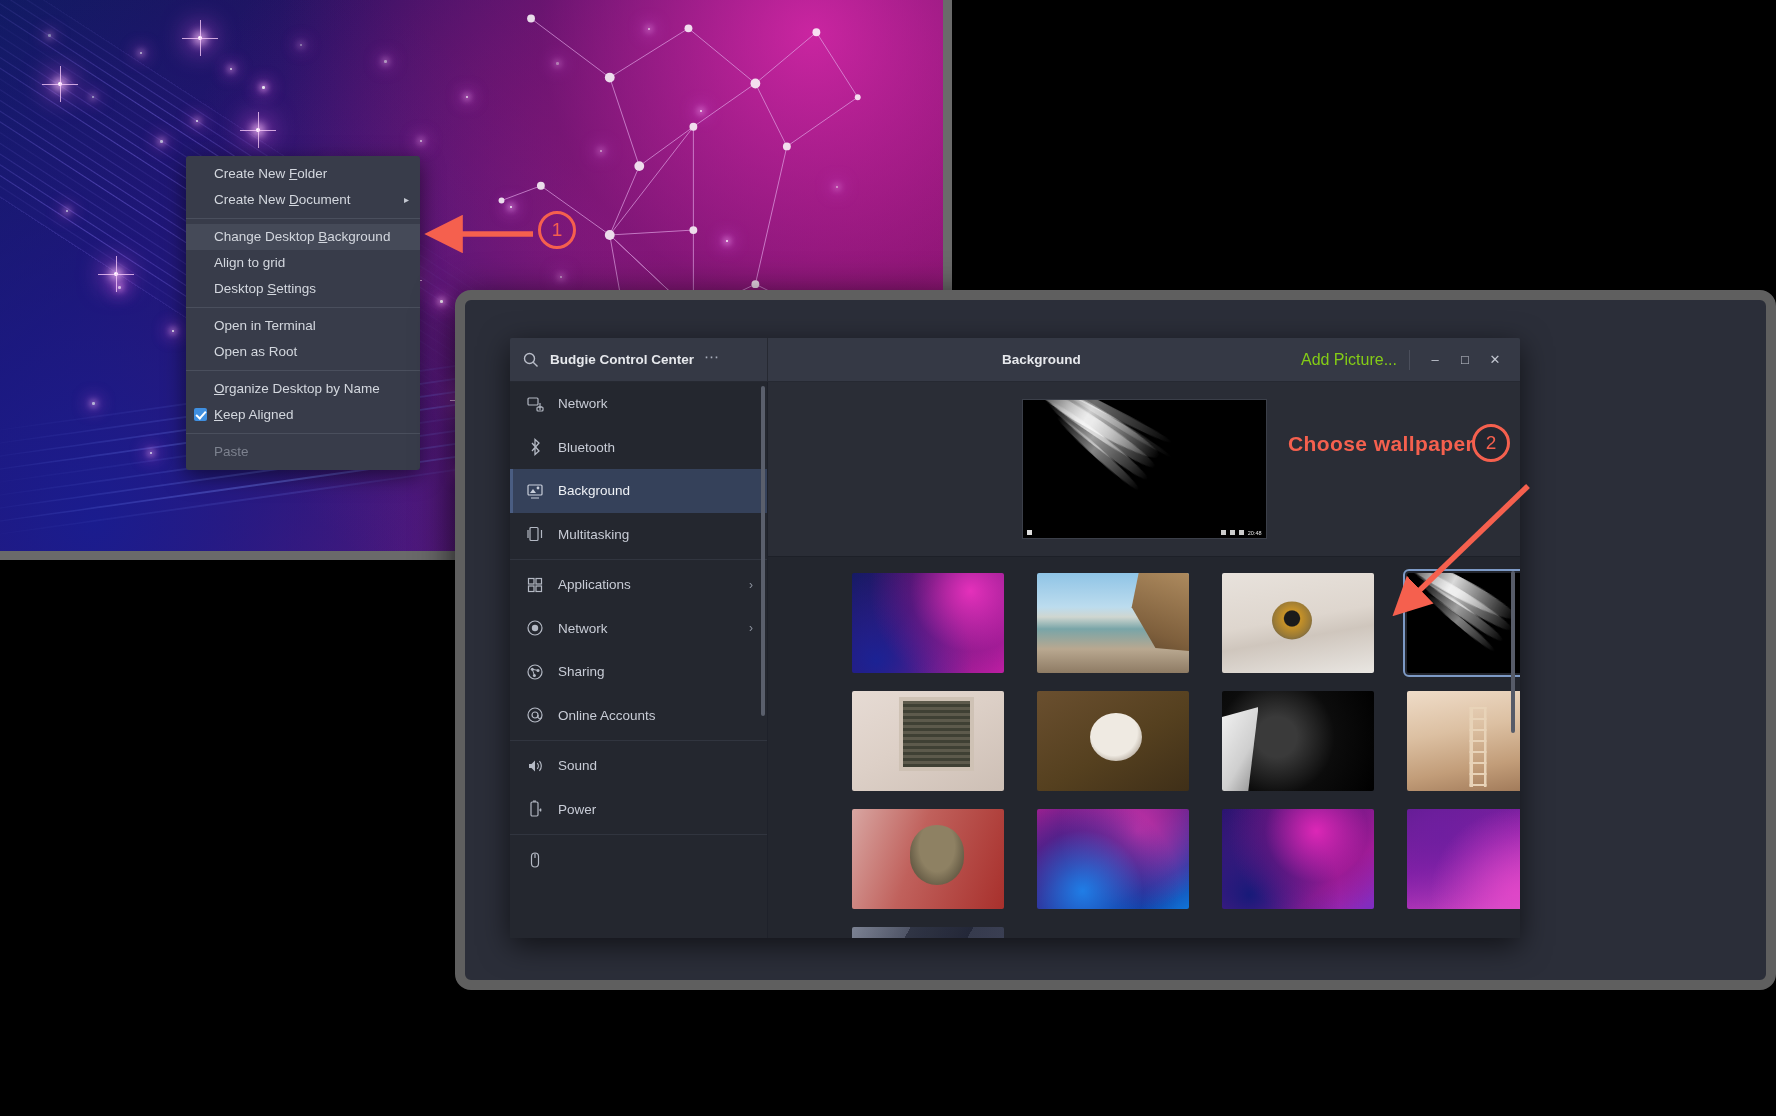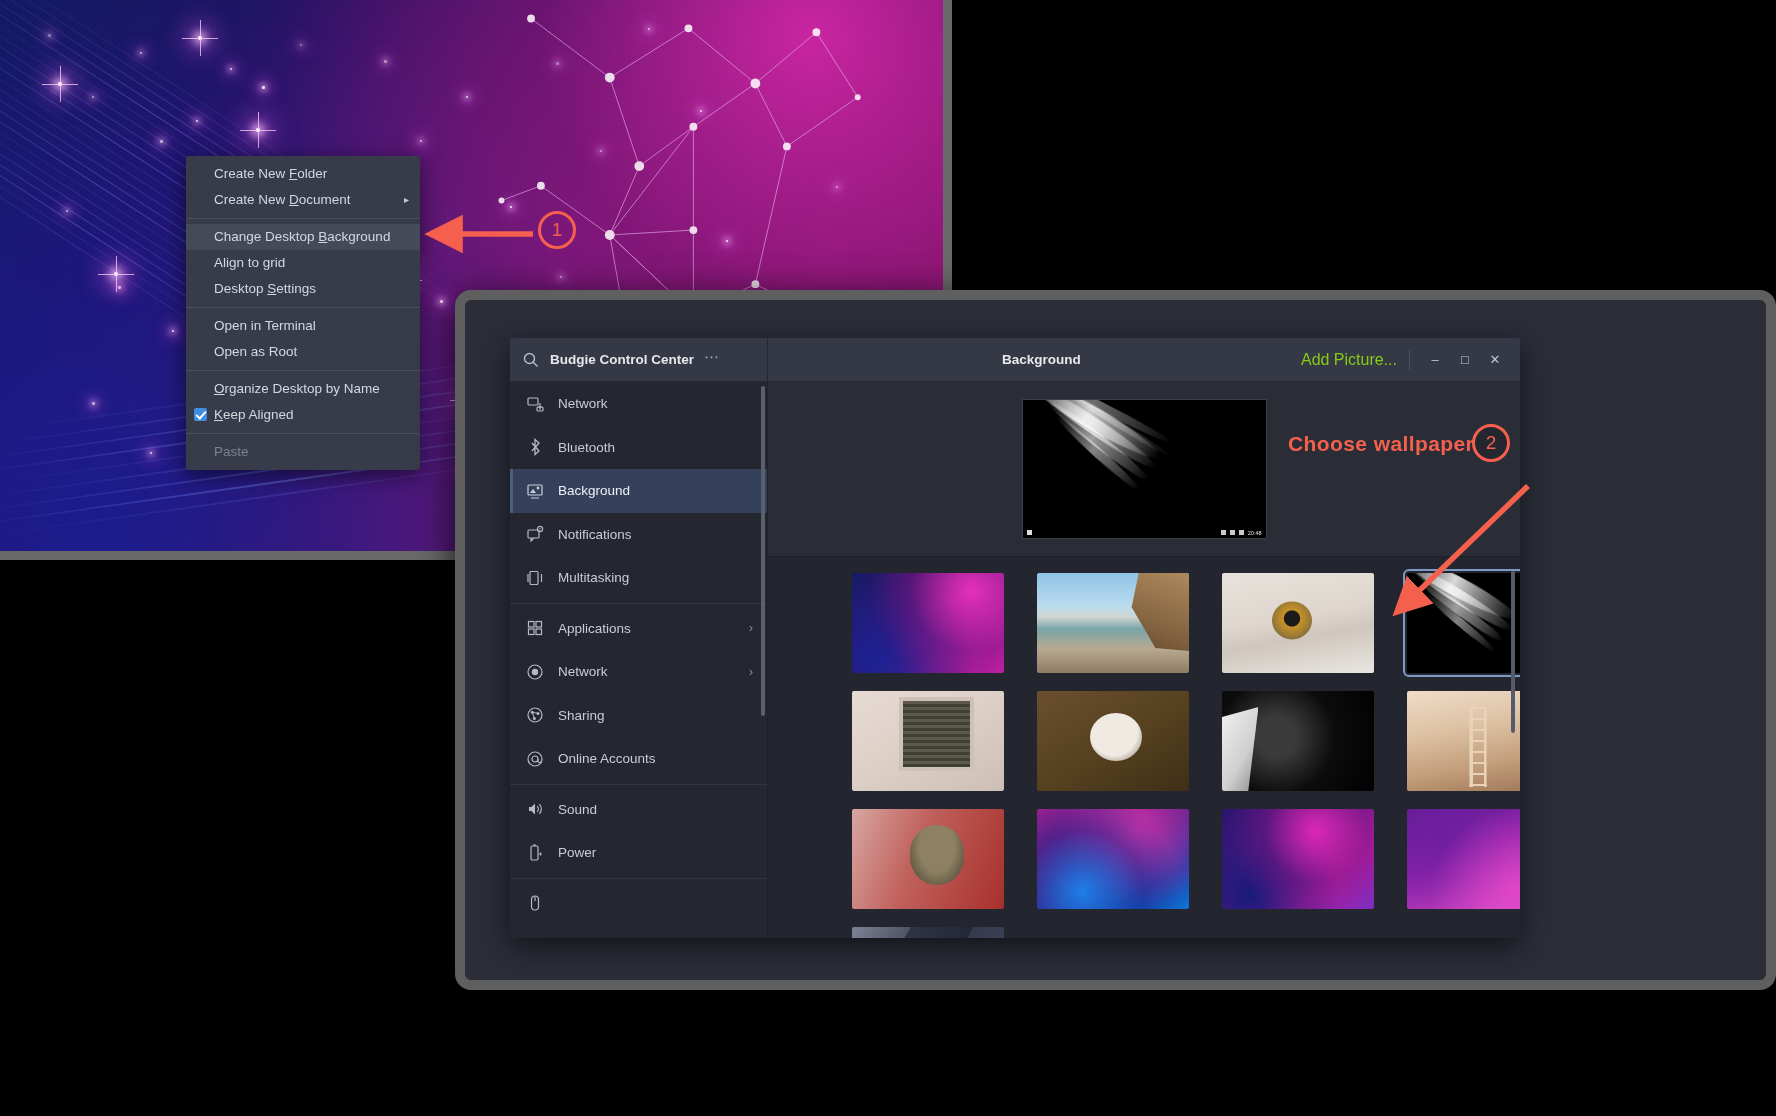--- a/index.html
+++ b/index.html
@@ -375,29 +375,20 @@
               <svg class="ic" viewBox="0 0 18 18">
                 <rect x="2" y="3" width="14" height="10" rx="1" fill="none" stroke="#c9cfdb" stroke-width="1.2"></rect>
                 <path d="M4 11 L7 7 L10 11 Z" fill="#c9cfdb"></path>
                 <circle cx="12" cy="6" r="1.4" fill="#c9cfdb"></circle>
                 <path d="M5 16 H13" stroke="#c9cfdb" stroke-width="1.2"></path>
               </svg>
               <span>Background</span>
             </div>
             <div class="side-item">
               <svg class="ic" viewBox="0 0 18 18">
-                <rect x="2" y="5" width="11" height="8" rx="1" fill="none" stroke="#b4b9c4" stroke-width="1.2"></rect>
-                <path d="M5 13 L5 16 L8 13" fill="none" stroke="#b4b9c4" stroke-width="1.2"></path>
-                <circle cx="14" cy="4" r="2.6" fill="none" stroke="#b4b9c4" stroke-width="1.2"></circle>
-                <path d="M14 3 v1.4 M14 5.6 v.4" stroke="#b4b9c4" stroke-width="1"></path>
-              </svg>
-              <span>Notifications</span>
-            </div>
-            <div class="side-item">
-              <svg class="ic" viewBox="0 0 18 18">
                 <rect x="4" y="2.5" width="8" height="13" rx="1" fill="none" stroke="#b4b9c4" stroke-width="1.2"></rect>
                 <path d="M2 5 v8 M15.5 5 v8" stroke="#b4b9c4" stroke-width="1.2"></path>
               </svg>
               <span>Multitasking</span>
             </div>
             <div class="side-sep"></div>
             <div class="side-item">
               <svg class="ic" viewBox="0 0 18 18">
                 <rect x="2.5" y="2.5" width="5.5" height="5.5" fill="none" stroke="#b4b9c4" stroke-width="1.2"></rect>
                 <rect x="10" y="2.5" width="5.5" height="5.5" fill="none" stroke="#b4b9c4" stroke-width="1.2"></rect>

